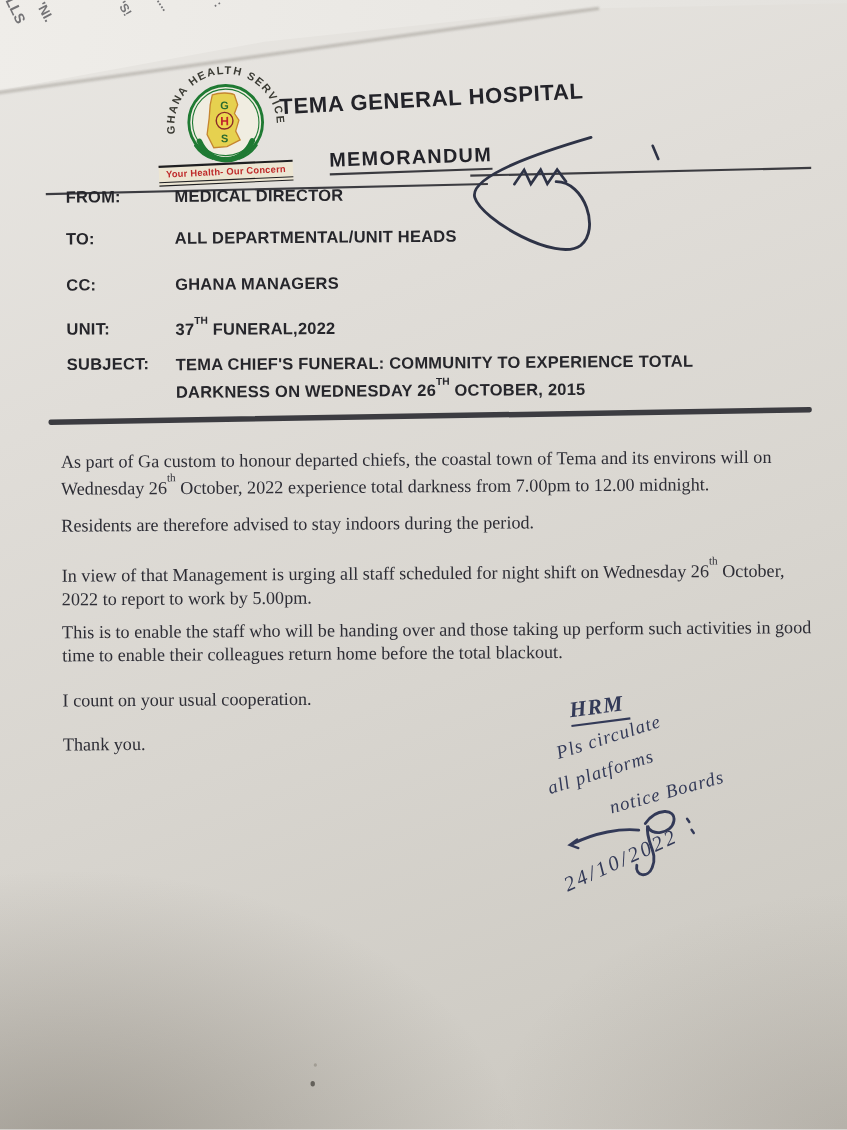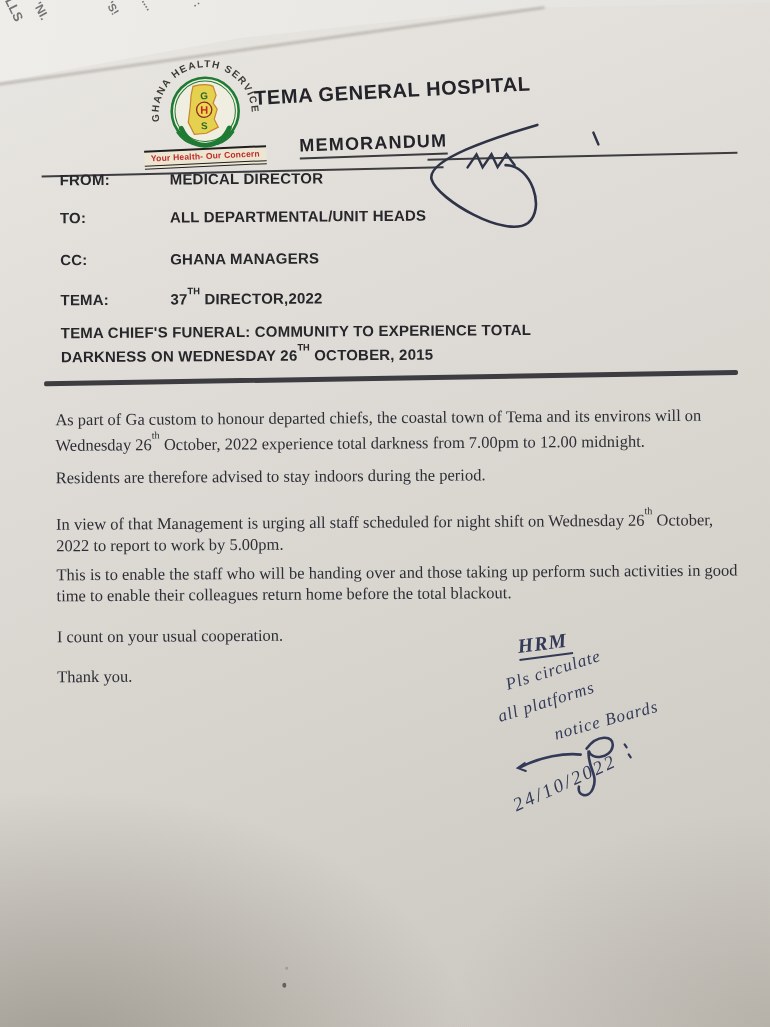--- a/index.html
+++ b/index.html
@@ -27,21 +27,21 @@
   .h-title{position:absolute;left:257px;top:86px;font-size:20px;font-weight:bold;
     letter-spacing:.6px;transform:rotate(-2.6deg);transform-origin:left center;color:#232329;}
   .memo-title{position:absolute;left:302px;top:135px;font-size:18px;font-weight:bold;
     letter-spacing:1.2px;transform:rotate(-1.6deg);transform-origin:left center;
     border-bottom:2px solid #3a3a3f;padding-bottom:1px;color:#232329;}
   .rule{position:absolute;background:#3c3c41;transform-origin:left center;}
   .rule-left{left:44px;top:173px;width:402px;height:2px;transform:rotate(-0.9deg);}
   .rule-right{left:430px;top:159px;width:310px;height:2px;transform:rotate(-0.9deg);}
   .rule-thick{left:45px;top:379px;width:694px;height:5px;transform:rotate(-0.55deg);border-radius:2px;}
   .mrow{position:absolute;left:62px;display:flex;font-weight:bold;font-size:15px;color:#26262b;letter-spacing:.2px;}
-  .mlabel{width:110px;flex:0 0 auto;}
+  .mlabel{width:99px;flex:0 0 auto;}
   .mvalue{white-space:pre;}
   .subject-val{width:530px;line-height:20px;white-space:normal;}
   sup.ord{font-size:62%;position:relative;top:-.45em;letter-spacing:0;}
   .para{position:absolute;left:56px;width:692px;font-family:"Liberation Serif",serif;
     font-size:16.5px;line-height:21.5px;color:#2e2e36;}
   .hand{color:#333a58;font-family:"Liberation Serif",serif;font-style:italic;}
   .hand-line{position:absolute;font-size:17px;letter-spacing:1px;transform-origin:left center;}
   .hrm{font-size:20px;border-bottom:2px solid #333a58;padding:0 4px 1px 0;font-weight:bold;}
   .hand-date{font-size:19px;letter-spacing:2.5px;}
   .sig-svg{position:absolute;overflow:visible;}
@@ -109,24 +109,25 @@
     </div>
     <div class="mrow" style="top:207px;">
       <span class="mlabel">TO:</span>
       <span class="mvalue">ALL DEPARTMENTAL/UNIT HEADS</span>
     </div>
     <div class="mrow" style="top:249px;">
       <span class="mlabel">CC:</span>
       <span class="mvalue">GHANA MANAGERS</span>
     </div>
     <div class="mrow" style="top:289px;">
-      <span class="mlabel">TEMA:</span>
-      <span class="mvalue"><span>37</span><sup class="ord">TH</sup><span> DIRECTOR,2022</span></span>
+      <span class="mlabel">UNIT:</span>
+      <span class="mvalue"><span>37</span><sup class="ord">TH</sup><span> FUNERAL,2022</span></span>
     </div>
     <div class="mrow" style="top:321px;">
+      <span class="mlabel">SUBJECT:</span>
       <span class="mvalue subject-val">
         <span>TEMA CHIEF'S FUNERAL: COMMUNITY TO EXPERIENCE TOTAL</span><br>
         <span>DARKNESS ON WEDNESDAY 26</span><sup class="ord">TH</sup><span> OCTOBER, 2015</span>
       </span>
     </div>
 
     <div class="rule rule-thick"></div>
 
     <p class="para" style="top:390px;"><span>As part of Ga custom to honour departed chiefs, the coastal town of Tema and its environs will on Wednesday 26</span><sup class="ord">th</sup><span> October, 2022 experience total darkness from 7.00pm to 12.00 midnight.</span></p>
     <p class="para" style="top:448px;">Residents are therefore advised to stay indoors during the period.</p>

